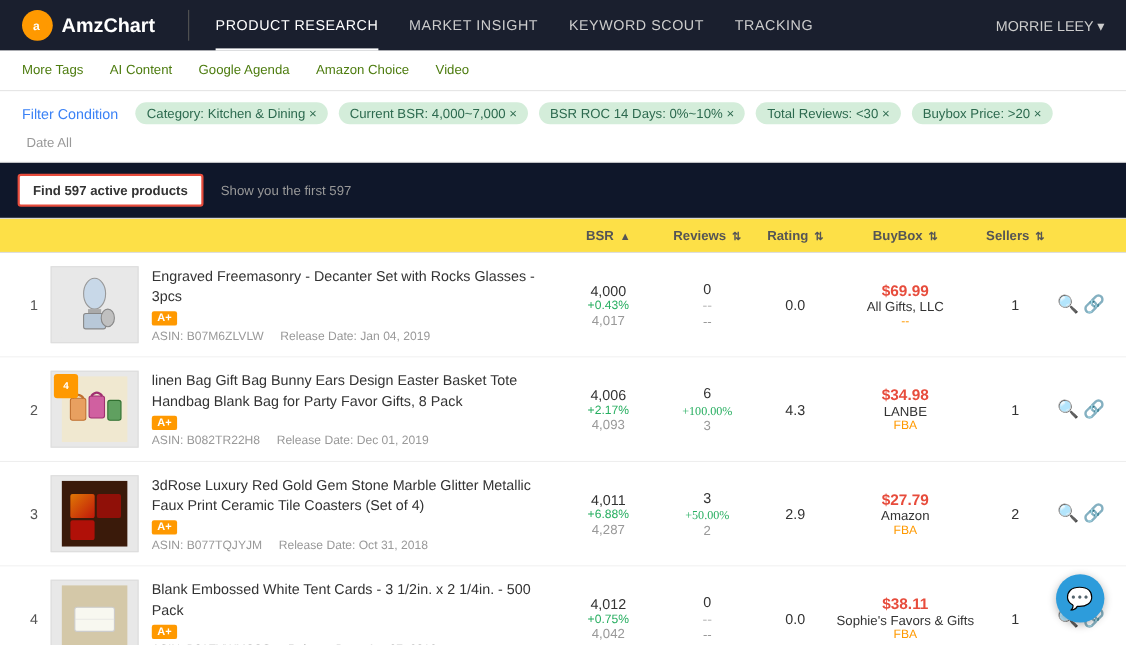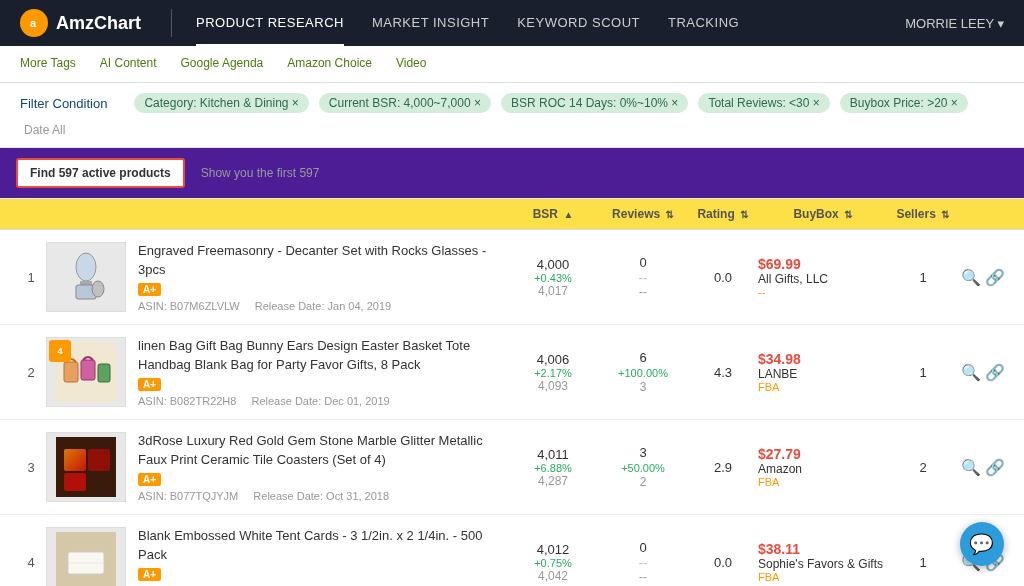--- a/index.html
+++ b/index.html
@@ -85,42 +85,42 @@
       background: #fff;
       padding: 10px 20px;
       display: flex;
       align-items: center;
       gap: 10px;
       border-bottom: 1px solid #e8e8e8;
       flex-wrap: wrap;
     }
     .filter-label {
       font-size: 13px;
-      color: #0c4a6e;
-      margin-right: 17px;
+      color: #3b82f6;
+      margin-right: 6px;
     }
     .filter-tag {
       background: #d4edda;
       color: #2d6a4f;
       border-radius: 12px;
       padding: 3px 10px;
       font-size: 12px;
       display: flex;
       align-items: center;
       gap: 5px;
     }
     .clear-all { color: #999; font-size: 12px; cursor: pointer; margin-left: 4px; }
 
     
     .table-header-row {
       display: flex;
       align-items: center;
       padding: 10px 16px;
       border-bottom: 1px solid #eee;
-      background: #4c1d95;
+      background: #0f172a;
       gap: 8px;
     }
     .find-btn {
       background: #fff;
       border: 2px solid #e74c3c;
       color: #333;
       padding: 6px 12px;
       font-size: 12px;
       font-weight: 600;
       cursor: pointer;
@@ -179,26 +179,26 @@
     .product-meta { font-size: 11px; color: #999; }
     .product-meta span { margin-right: 12px; }
 
     .col-bsr-data { width: 90px; text-align: center; }
     .bsr-main { font-size: 13px; color: #333; }
     .bsr-change-pos { font-size: 11px; color: #27ae60; }
     .bsr-prev { font-size: 12px; color: #999; }
 
     .col-reviews-data { width: 90px; text-align: center; }
     .reviews-main { font-size: 13px; color: #333; }
-    .reviews-change { font-size: 11px; color: #27ae60; }
+    .reviews-change { font-size: 11px; color: #27ae60; font-family: Liberation Serif, serif; }
     .reviews-prev { font-size: 12px; color: #999; }
     .dash { color: #bbb; }
 
     .col-rating-data { width: 70px; text-align: center; font-size: 13px; color: #333; }
-    .col-buybox-data { width: 130px; }
+    .col-buybox-data { width: 130px; text-align: center; }
     .price { color: #e74c3c; font-size: 14px; font-weight: 600; }
     .seller-name { font-size: 12px; color: #333; }
     .fba-badge { font-size: 11px; color: #f90; }
     .col-sellers-data { width: 70px; text-align: center; font-size: 13px; color: #333; }
     .col-actions-data { width: 50px; display: flex; gap: 4px; justify-content: center; align-items: center; }
     .action-icon { color: #e74c3c; font-size: 16px; cursor: pointer; }
 
     
     .rank-badge {
       position: relative;

